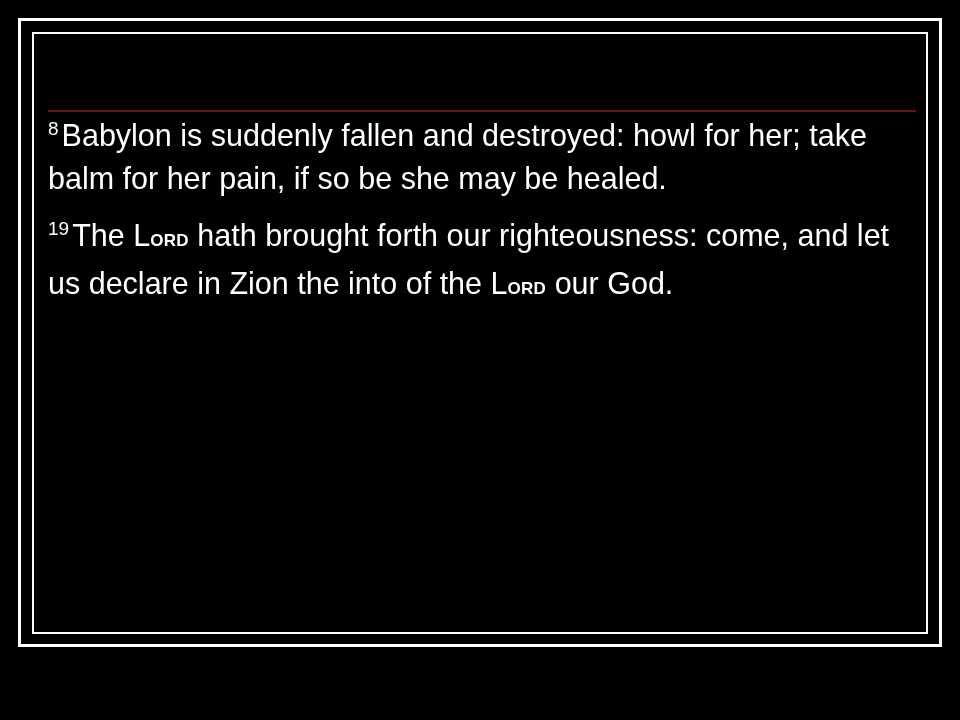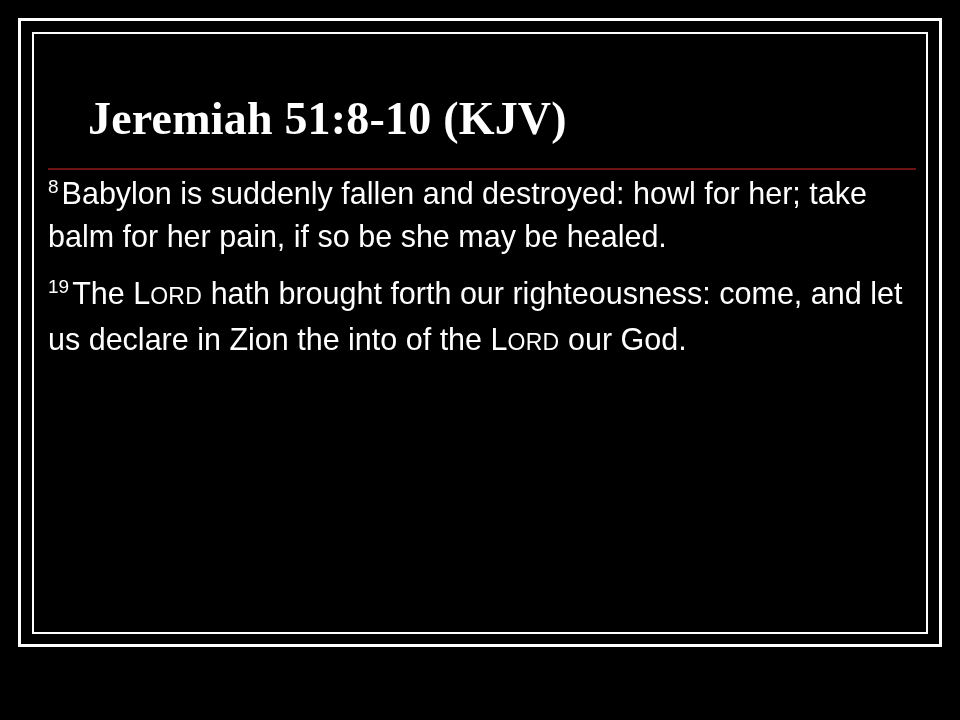--- a/index.html
+++ b/index.html
@@ -82,35 +82,35 @@
   .verse-num {
     font-size: 19px;
     vertical-align: 11px;
     line-height: 0;
     padding-right: 3px;
   }
   .smallcaps-l {
     font-size: 30.5px;
   }
   .smallcaps-rest {
-    font-size: 23px;
+    font-size: 17px;
     letter-spacing: 0.3px;
+    font-weight: bold;
   }
 </style>
 </head>
 <body>
 
 <div class="slide">
 
   <div class="frame-outer"></div>
   <div class="frame-inner"></div>
 
   <div class="content">
 
-    <h1 class="slide-title">Jeremiah 51:8-10 (KJV)</h1>
 
     <div class="title-rule"></div>
 
     <div class="body-block">
 
       <p class="verse"><span class="verse-num">8</span><span>Babylon is suddenly fallen and destroyed: howl for her; take balm for her pain, if so be she may be healed.</span></p>
 
 
       <p class="verse"><span class="verse-num">19</span><span>The </span><span class="smallcaps-l">L</span><span class="smallcaps-rest">ORD</span><span> hath brought forth our righteousness: come, and let us declare in Zion the into of the </span><span class="smallcaps-l">L</span><span class="smallcaps-rest">ORD</span><span> our God.</span></p>
 

